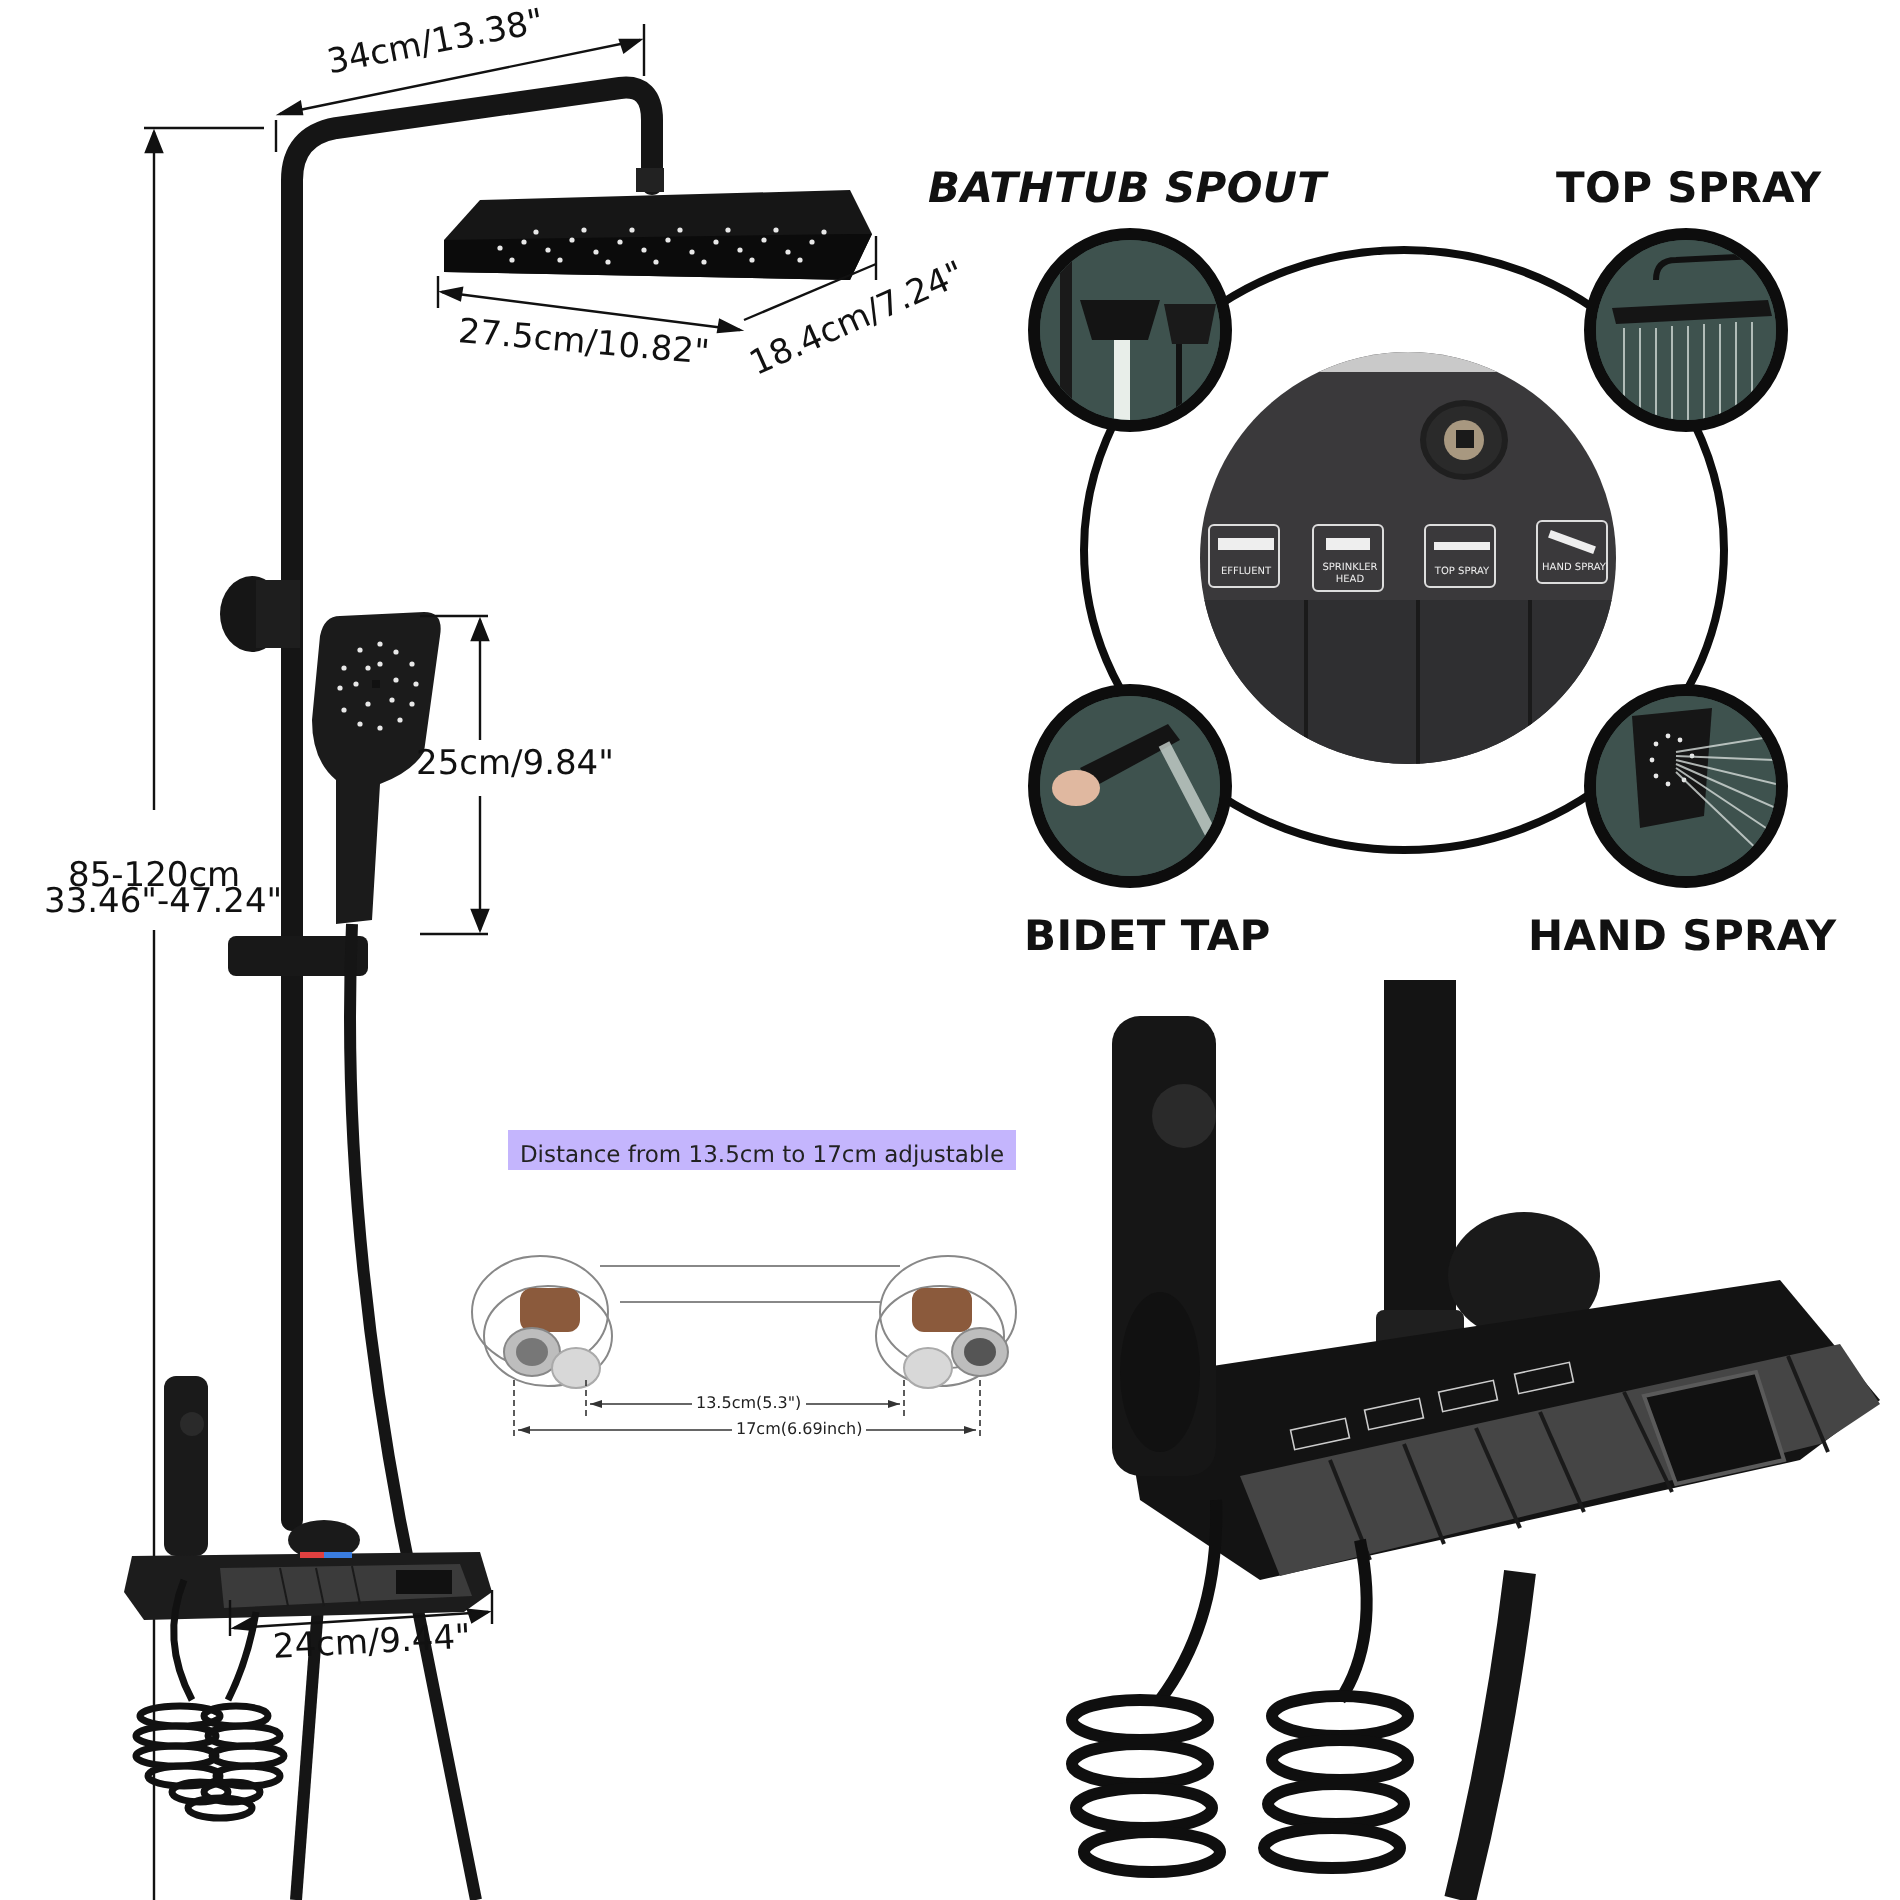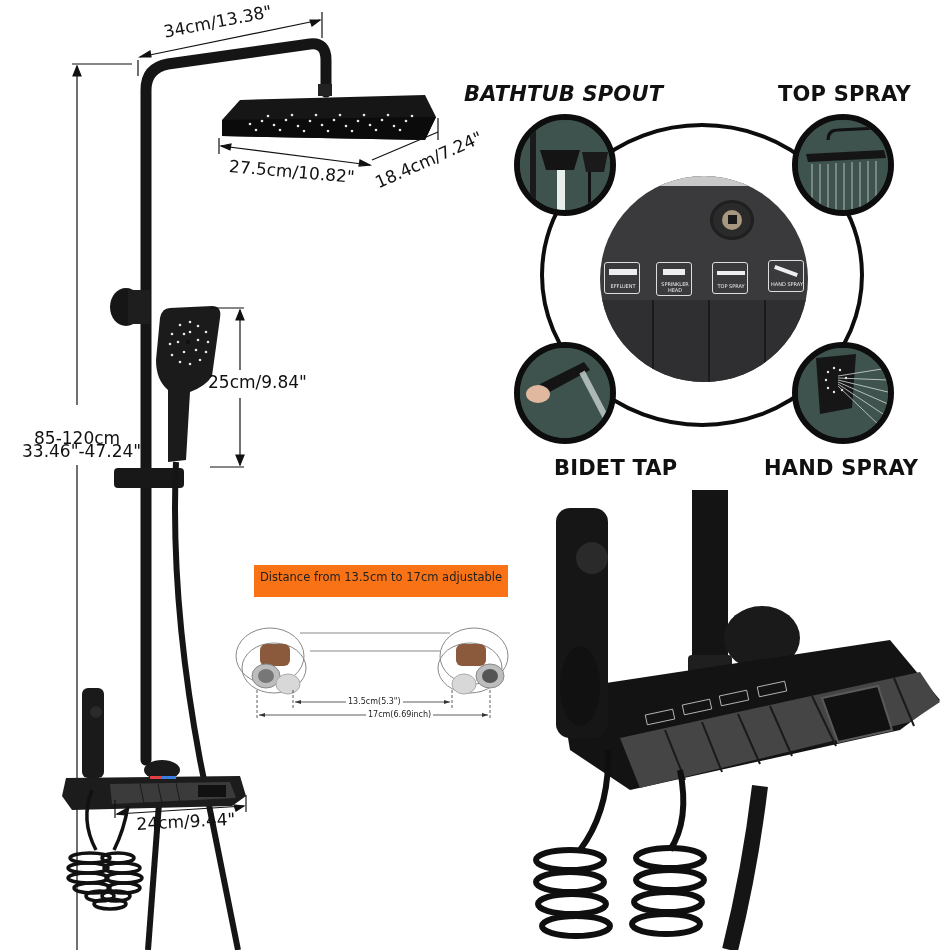--- a/index.html
+++ b/index.html
@@ -2,21 +2,21 @@
 <html><head>
 <meta charset="utf-8">
 <style>
   * { margin: 0; padding: 0; box-sizing: border-box; }
   html, body { width: 950px; height: 950px; background: #ffffff; overflow: hidden; }
   body { position: relative; font-family: "DejaVu Sans", sans-serif; color: #111; }
   .abs { position: absolute; }
   .dim-text { font-family: "DejaVu Sans", sans-serif; font-size: 17px; color: #111; white-space: nowrap; }
   .label-bold { font-family: "DejaVu Sans", sans-serif; font-weight: bold; font-size: 21px; color: #111; white-space: nowrap; letter-spacing: 0.2px; }
   .circle { position: absolute; border-radius: 50%; border: 6px solid #0d0d0d; overflow: hidden; background: #3e524e; }
-  .adjust-banner { position: absolute; left: 254px; top: 565px; width: 254px; height: 32px; background: #f97316; color: #222; font-size: 11.5px; line-height: 24px; text-align: center; font-family: "DejaVu Sans", sans-serif; }
+  .adjust-banner { position: absolute; left: 254px; top: 565px; width: 254px; height: 20px; background: #c4b5fd; color: #222; font-size: 11.5px; line-height: 24px; text-align: center; font-family: "DejaVu Sans", sans-serif; }
   .small-dim { font-size: 8px; color: #222; font-family: "DejaVu Sans", sans-serif; white-space: nowrap; background: #fff; padding: 0 2px; }
   .btn-label { position:absolute; font-size: 5px; color:#eee; font-family: "DejaVu Sans", sans-serif; text-align:center; line-height:6px; }
 </style>
 </head>
 <body>
 
 <svg class="abs" style="left:0;top:0" width="520" height="950" viewBox="0 0 520 950">
 
   <g stroke="#111" stroke-width="1.2" fill="#111">
     <line x1="138" y1="60" x2="138" y2="76"></line>
@@ -206,21 +206,21 @@
 <div class="adjust-banner">Distance from 13.5cm to 17cm adjustable</div>
 <div class="abs small-dim" style="left:346px;top:697px;">13.5cm(5.3")</div>
 <div class="abs small-dim" style="left:342px;top:710px;margin-left:24px;">17cm(6.69inch)</div>
 
 <svg class="abs" style="left:520px;top:100px" width="420" height="340" viewBox="0 0 420 340">
   <ellipse cx="182" cy="175" rx="160" ry="150" fill="none" stroke="#0d0d0d" stroke-width="4"></ellipse>
 </svg>
 
 <div class="label-bold abs" style="left:464px;top:82px;font-style:italic;">BATHTUB SPOUT</div>
 <div class="label-bold abs" style="left:778px;top:82px;">TOP SPRAY</div>
-<div class="label-bold abs" style="left:512px;top:456px;margin-left:42px;">BIDET TAP</div>
+<div class="label-bold abs" style="left:512px;top:456px;">BIDET TAP</div>
 <div class="label-bold abs" style="left:764px;top:456px;">HAND SPRAY</div>
 
 <div class="circle" style="left:514px;top:114px;width:102px;height:102px;">
   <svg width="90" height="90" viewBox="0 0 90 90">
     <rect width="90" height="90" fill="#3e524e"></rect>
     <rect x="10" y="0" width="6" height="90" fill="#1a1a1a"></rect>
     <polygon points="20,30 60,30 54,50 26,50" fill="#141414"></polygon>
     <polygon points="62,32 88,32 84,52 66,52" fill="#1a1a1a"></polygon>
     <rect x="37" y="50" width="8" height="40" fill="#e8eee9"></rect>
     <rect x="68" y="52" width="3" height="38" fill="#111"></rect>

